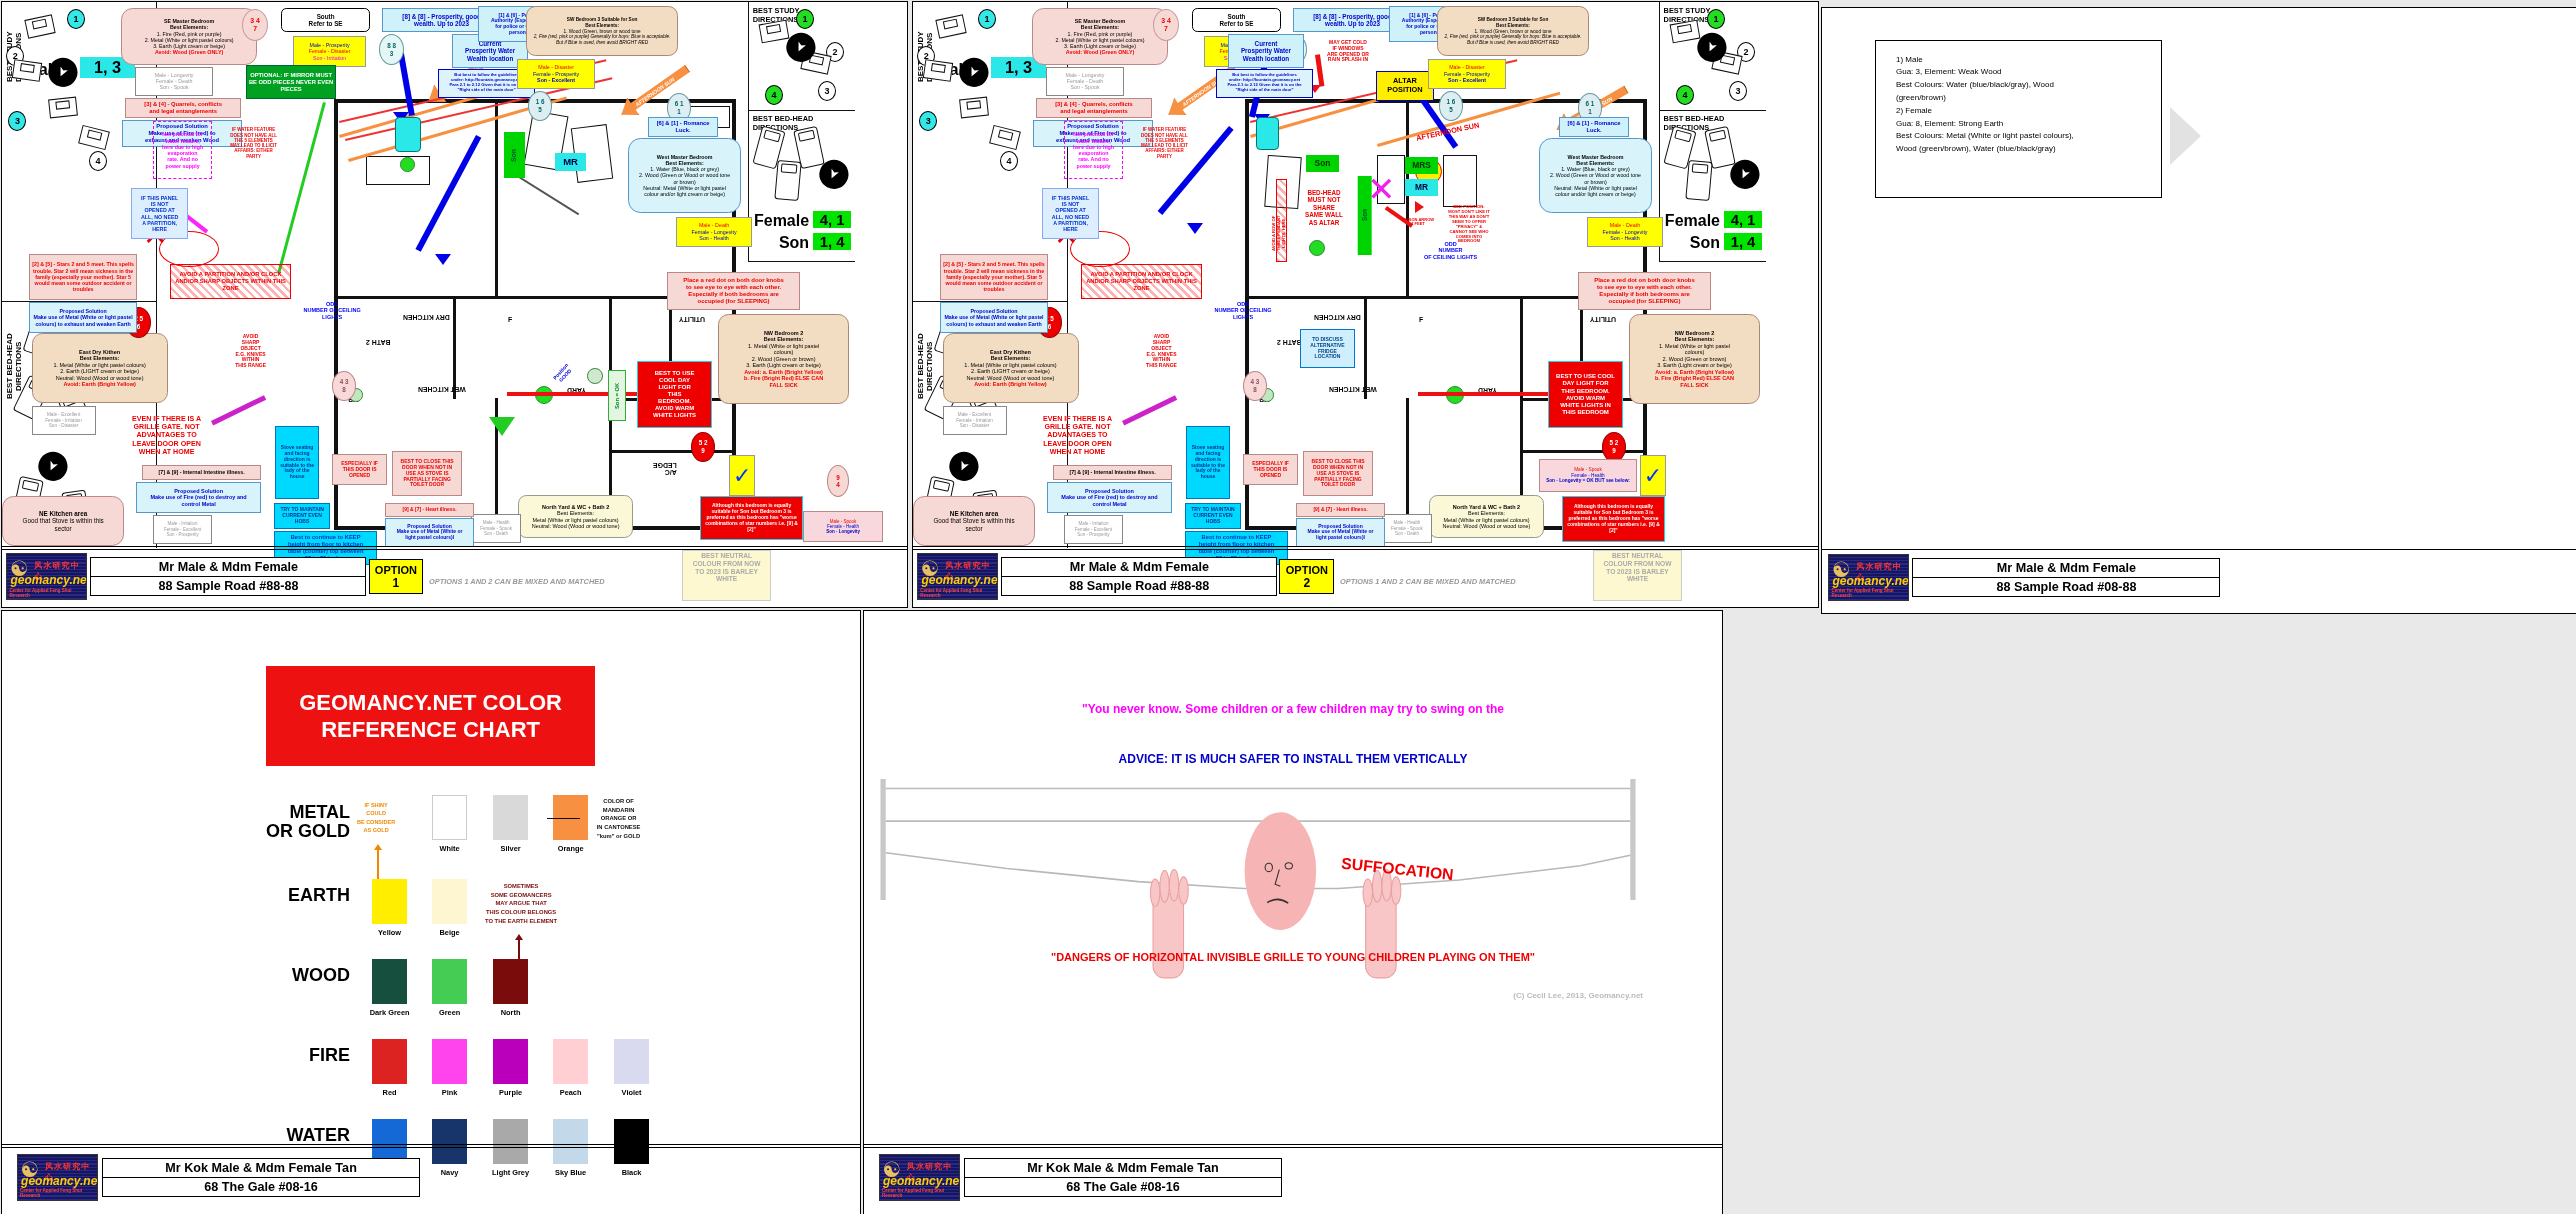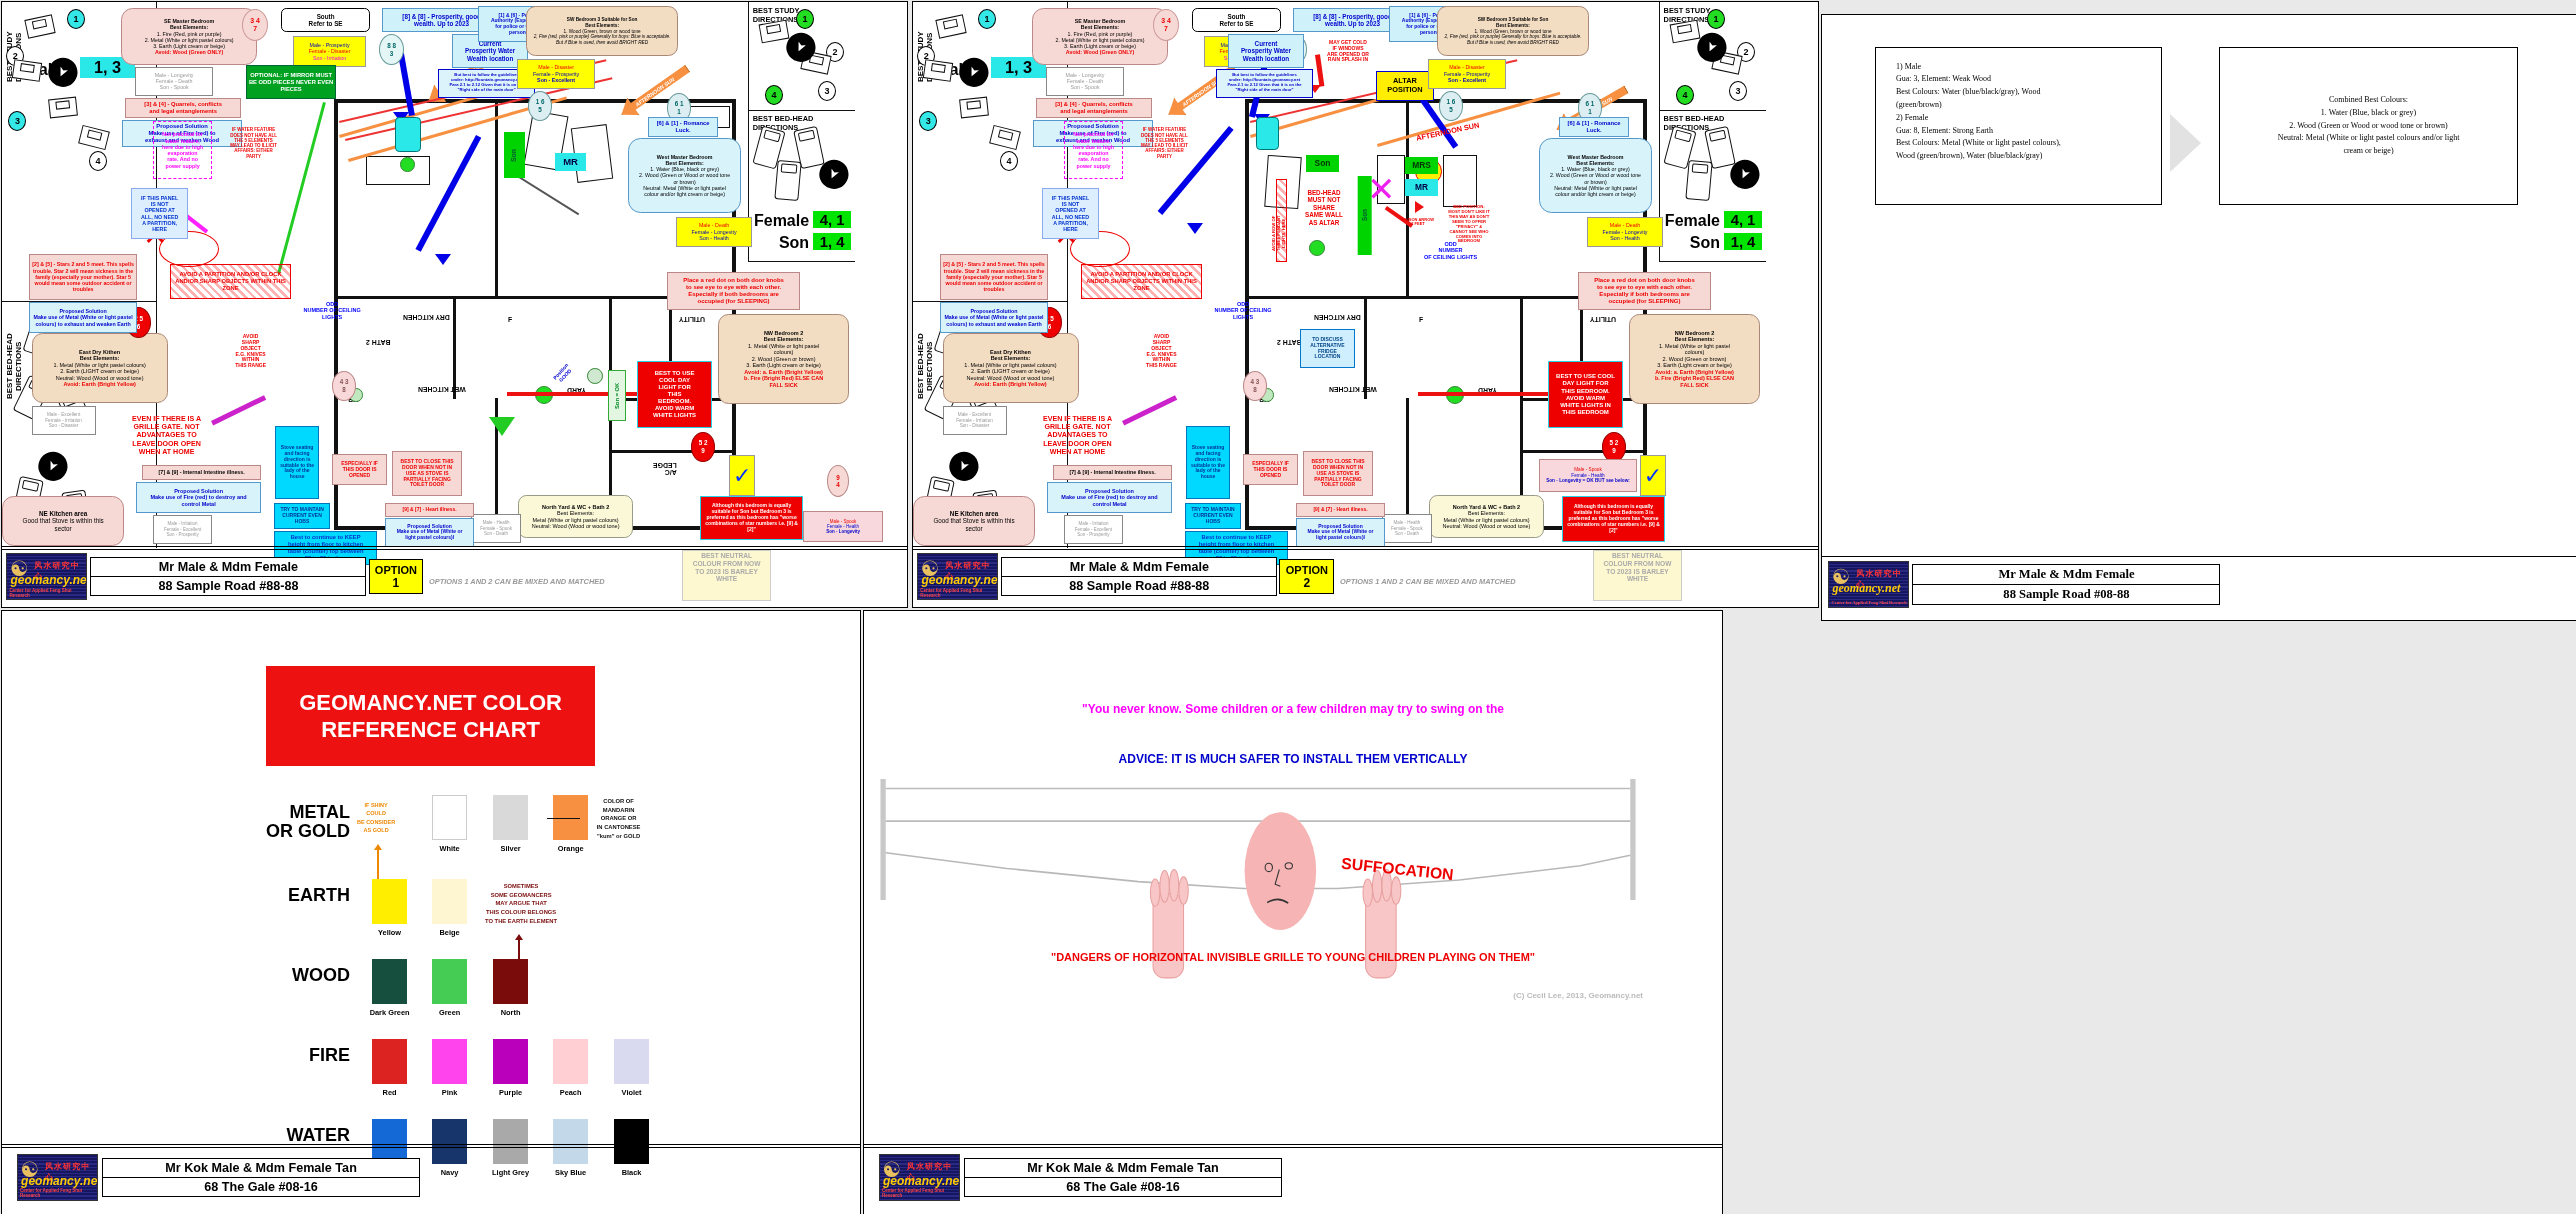--- a/index.html
+++ b/index.html
@@ -665,46 +665,37 @@
         <div class="o2">2</div>
       </div>
     </div>
     <div style="position: absolute; left: 427px; top: 575px; color: rgb(153, 153, 153); font-style: italic; font-weight: bold; font-size: 7.4px;">OPTIONS 1 AND 2 CAN BE MIXED AND MATCHED</div>
     <div class="ann" style="left: 680px; top: 548px; width: 89px; height: 51px; background: rgb(253, 248, 208); border: 0.8px solid rgb(204, 204, 204); color: rgb(170, 170, 170); font-size: 6.6px;">BEST NEUTRAL
 COLOUR FROM NOW
 TO 2023 IS BARLEY
 WHITE</div>
   </div>
 
-<div class="panel" id="panelC" style="left:1821px;top:14px;width:754px;height:605px;font-family:Liberation Serif, serif;">
+<div class="panel" id="panelC" style="left:1821px;top:7px;width:754px;height:605px;">
   <div id="c-box1" style="position:absolute;left:53px;top:32px;width:287px;height:158px;border:1.1px solid #000;
               font-size:8px;line-height:1.6;padding:12.6px 5.3px 5.3px 20px;box-sizing:border-box;">
       <div>1) Male</div>
       <div>Gua: 3, Element: Weak Wood</div>
       <div>Best Colours: Water (blue/black/gray), Wood</div>
       <div>(green/brown)</div>
       <div> </div>
       <div> </div>
       <div> </div>
       <div>2) Female</div>
       <div>Gua: 8, Element: Strong Earth</div>
       <div>Best Colours: Metal (White or light pastel colours),</div>
       <div>Wood (green/brown), Water (blue/black/gray)</div>
     </div>
   <div style="position:absolute;left:348px;top:99px;width:31px;height:58px;background:#e2e2e2;
               clip-path:polygon(0 0,100% 50%,0 100%);filter:drop-shadow(0 0 0.8px #555);"></div>
-  <div id="c-box2" style="position:absolute;left:397px;top:32px;width:299px;height:158px;border:1.1px solid #000;
-              font-size:8px;line-height:1.6;display:flex;flex-direction:column;justify-content:center;
-              text-align:center;box-sizing:border-box;">
-      <div>Combined Best Colours:</div>
-      <div>1. Water (Blue, black or grey)</div>
-      <div>2. Wood (Green or Wood or wood tone or brown)</div>
-      <div>Neutral: Metal (White or light pastel colours and/or light</div>
-      <div>cream or beige)</div>
-    </div>
   <div class="tb-line" style="top:541px;"></div>
   <div class="titleblock" style="left:6.3px;top:546px;">
     <div class="logo">
       <span class="yy">☯</span>
       <div class="cn">风水研究中心</div>
       <div class="dom">geomancy.net</div>
       <div class="tag">Center for Applied Feng Shui Research</div>
     </div>
     <div class="namebox" style="margin-left:3.2px;min-width:306px;">
       <div class="row">Mr Male &amp; Mdm Female</div>

